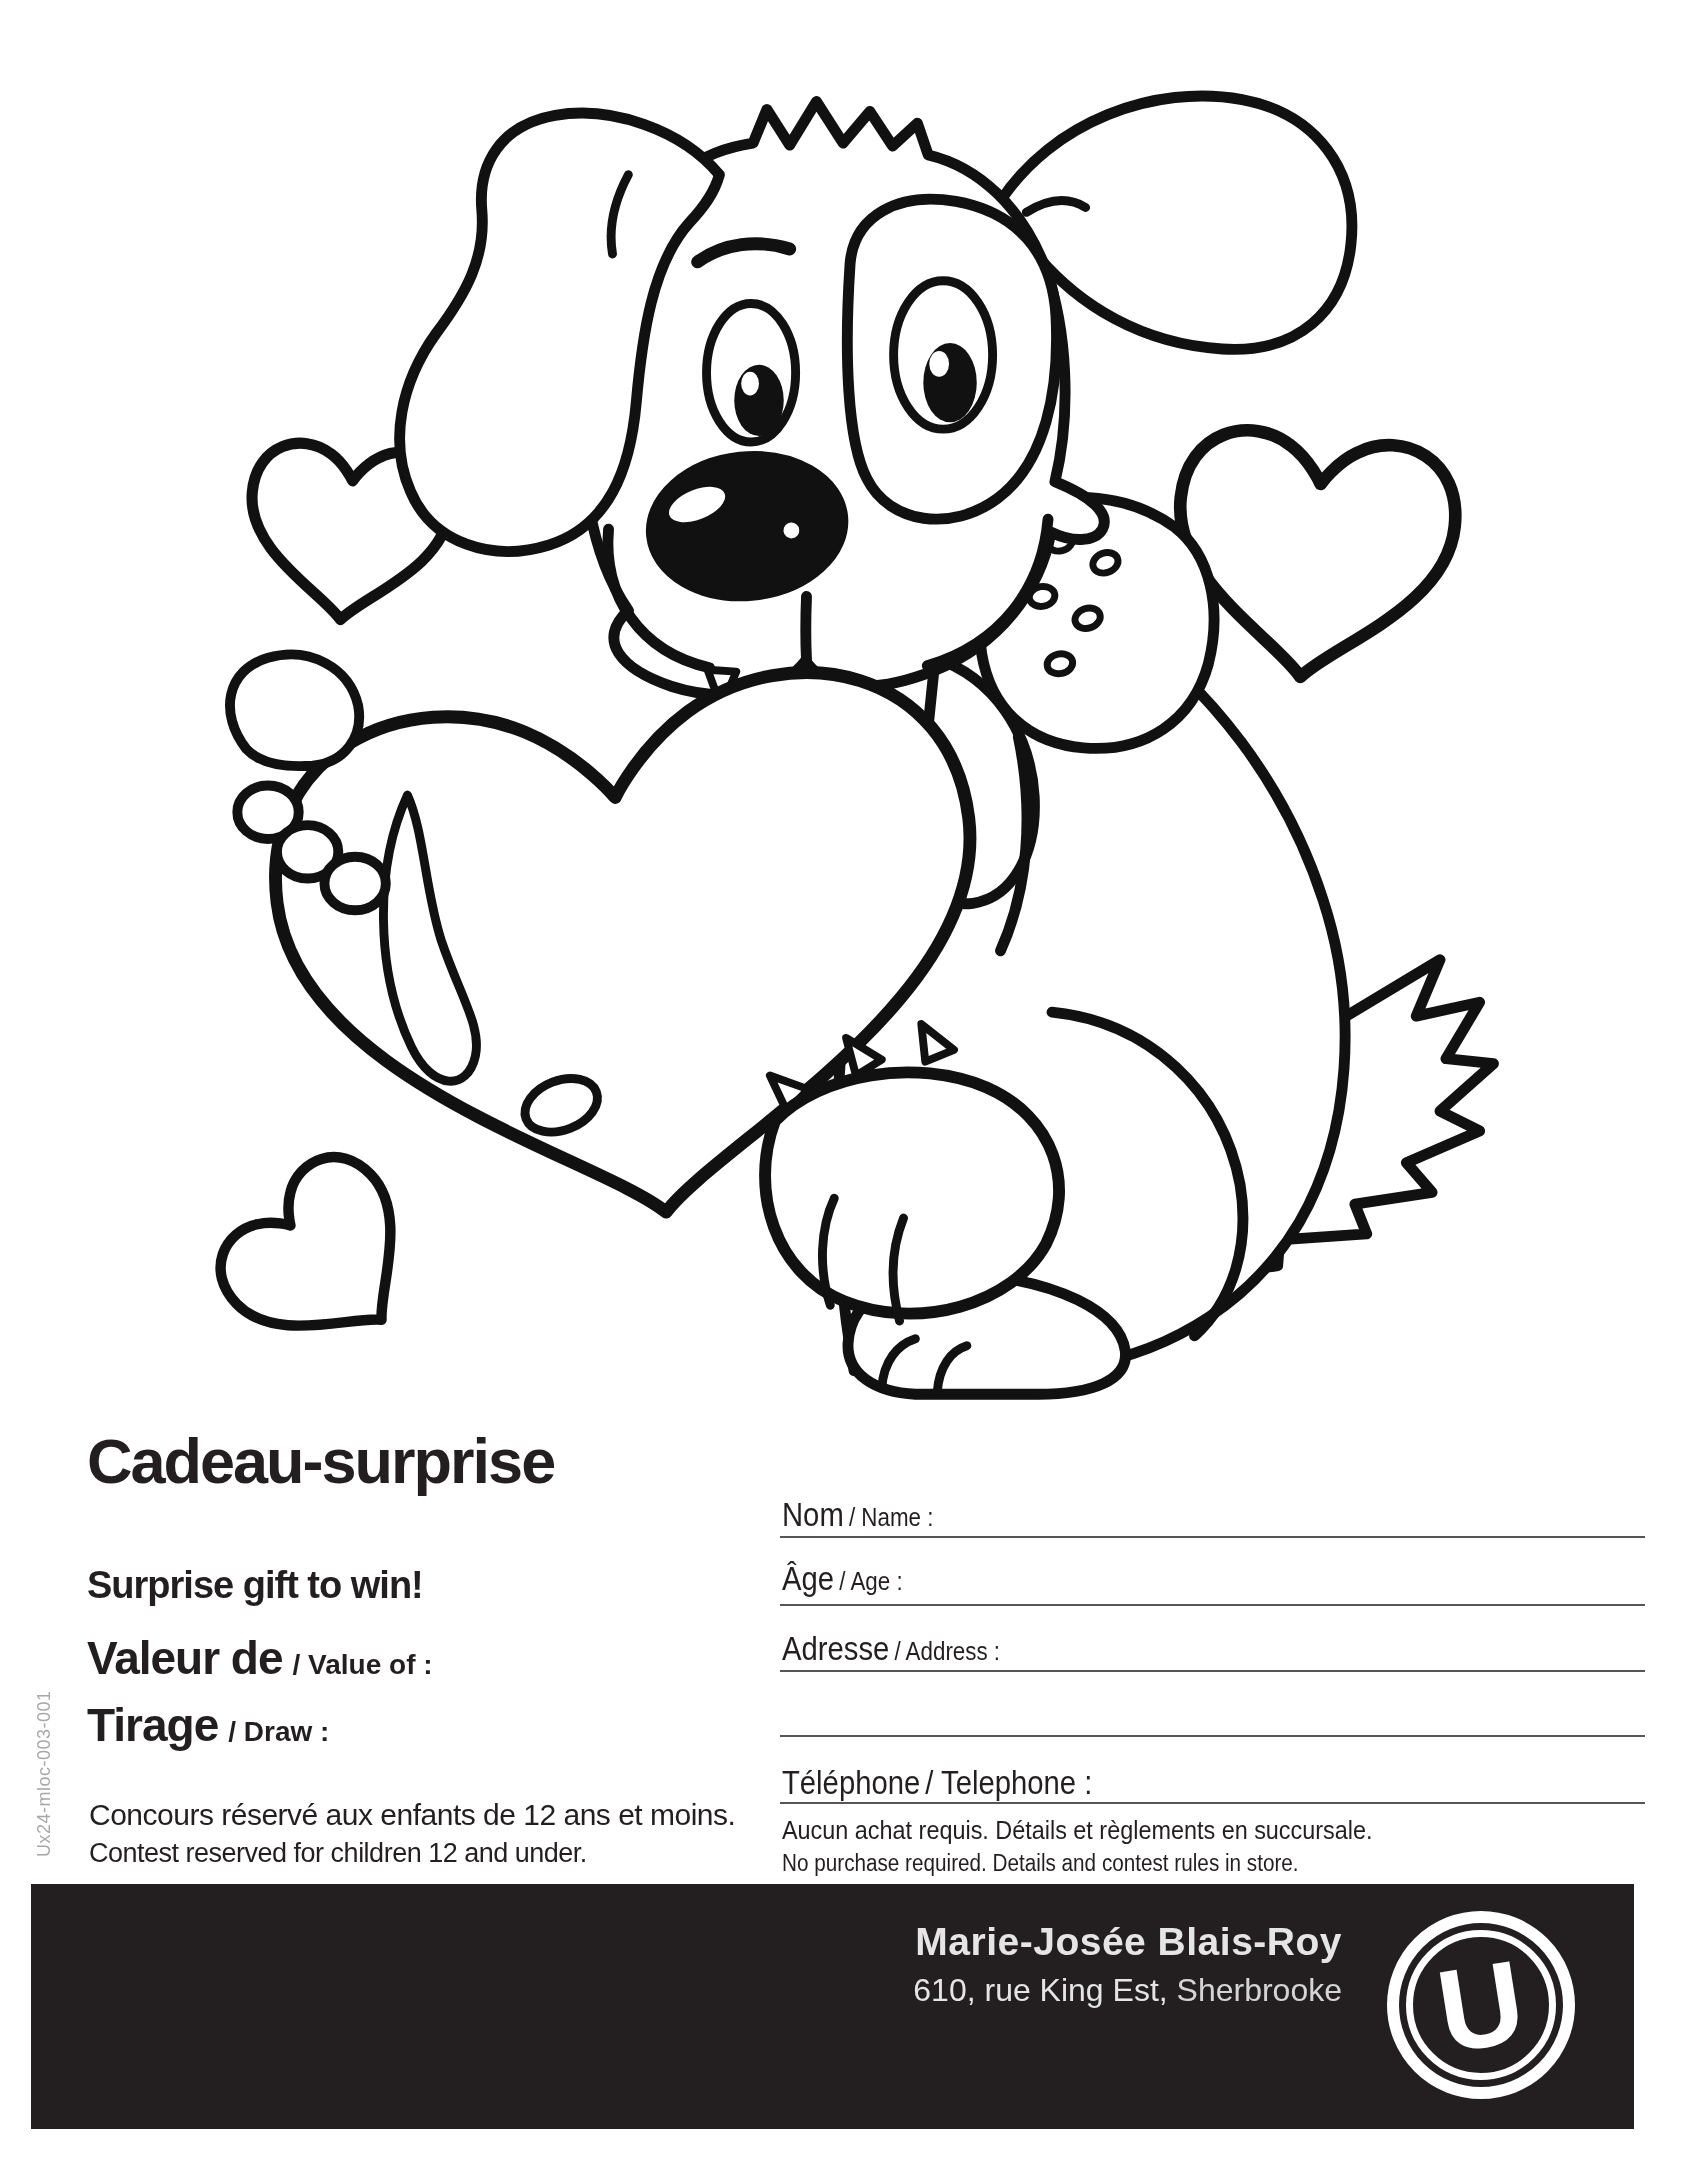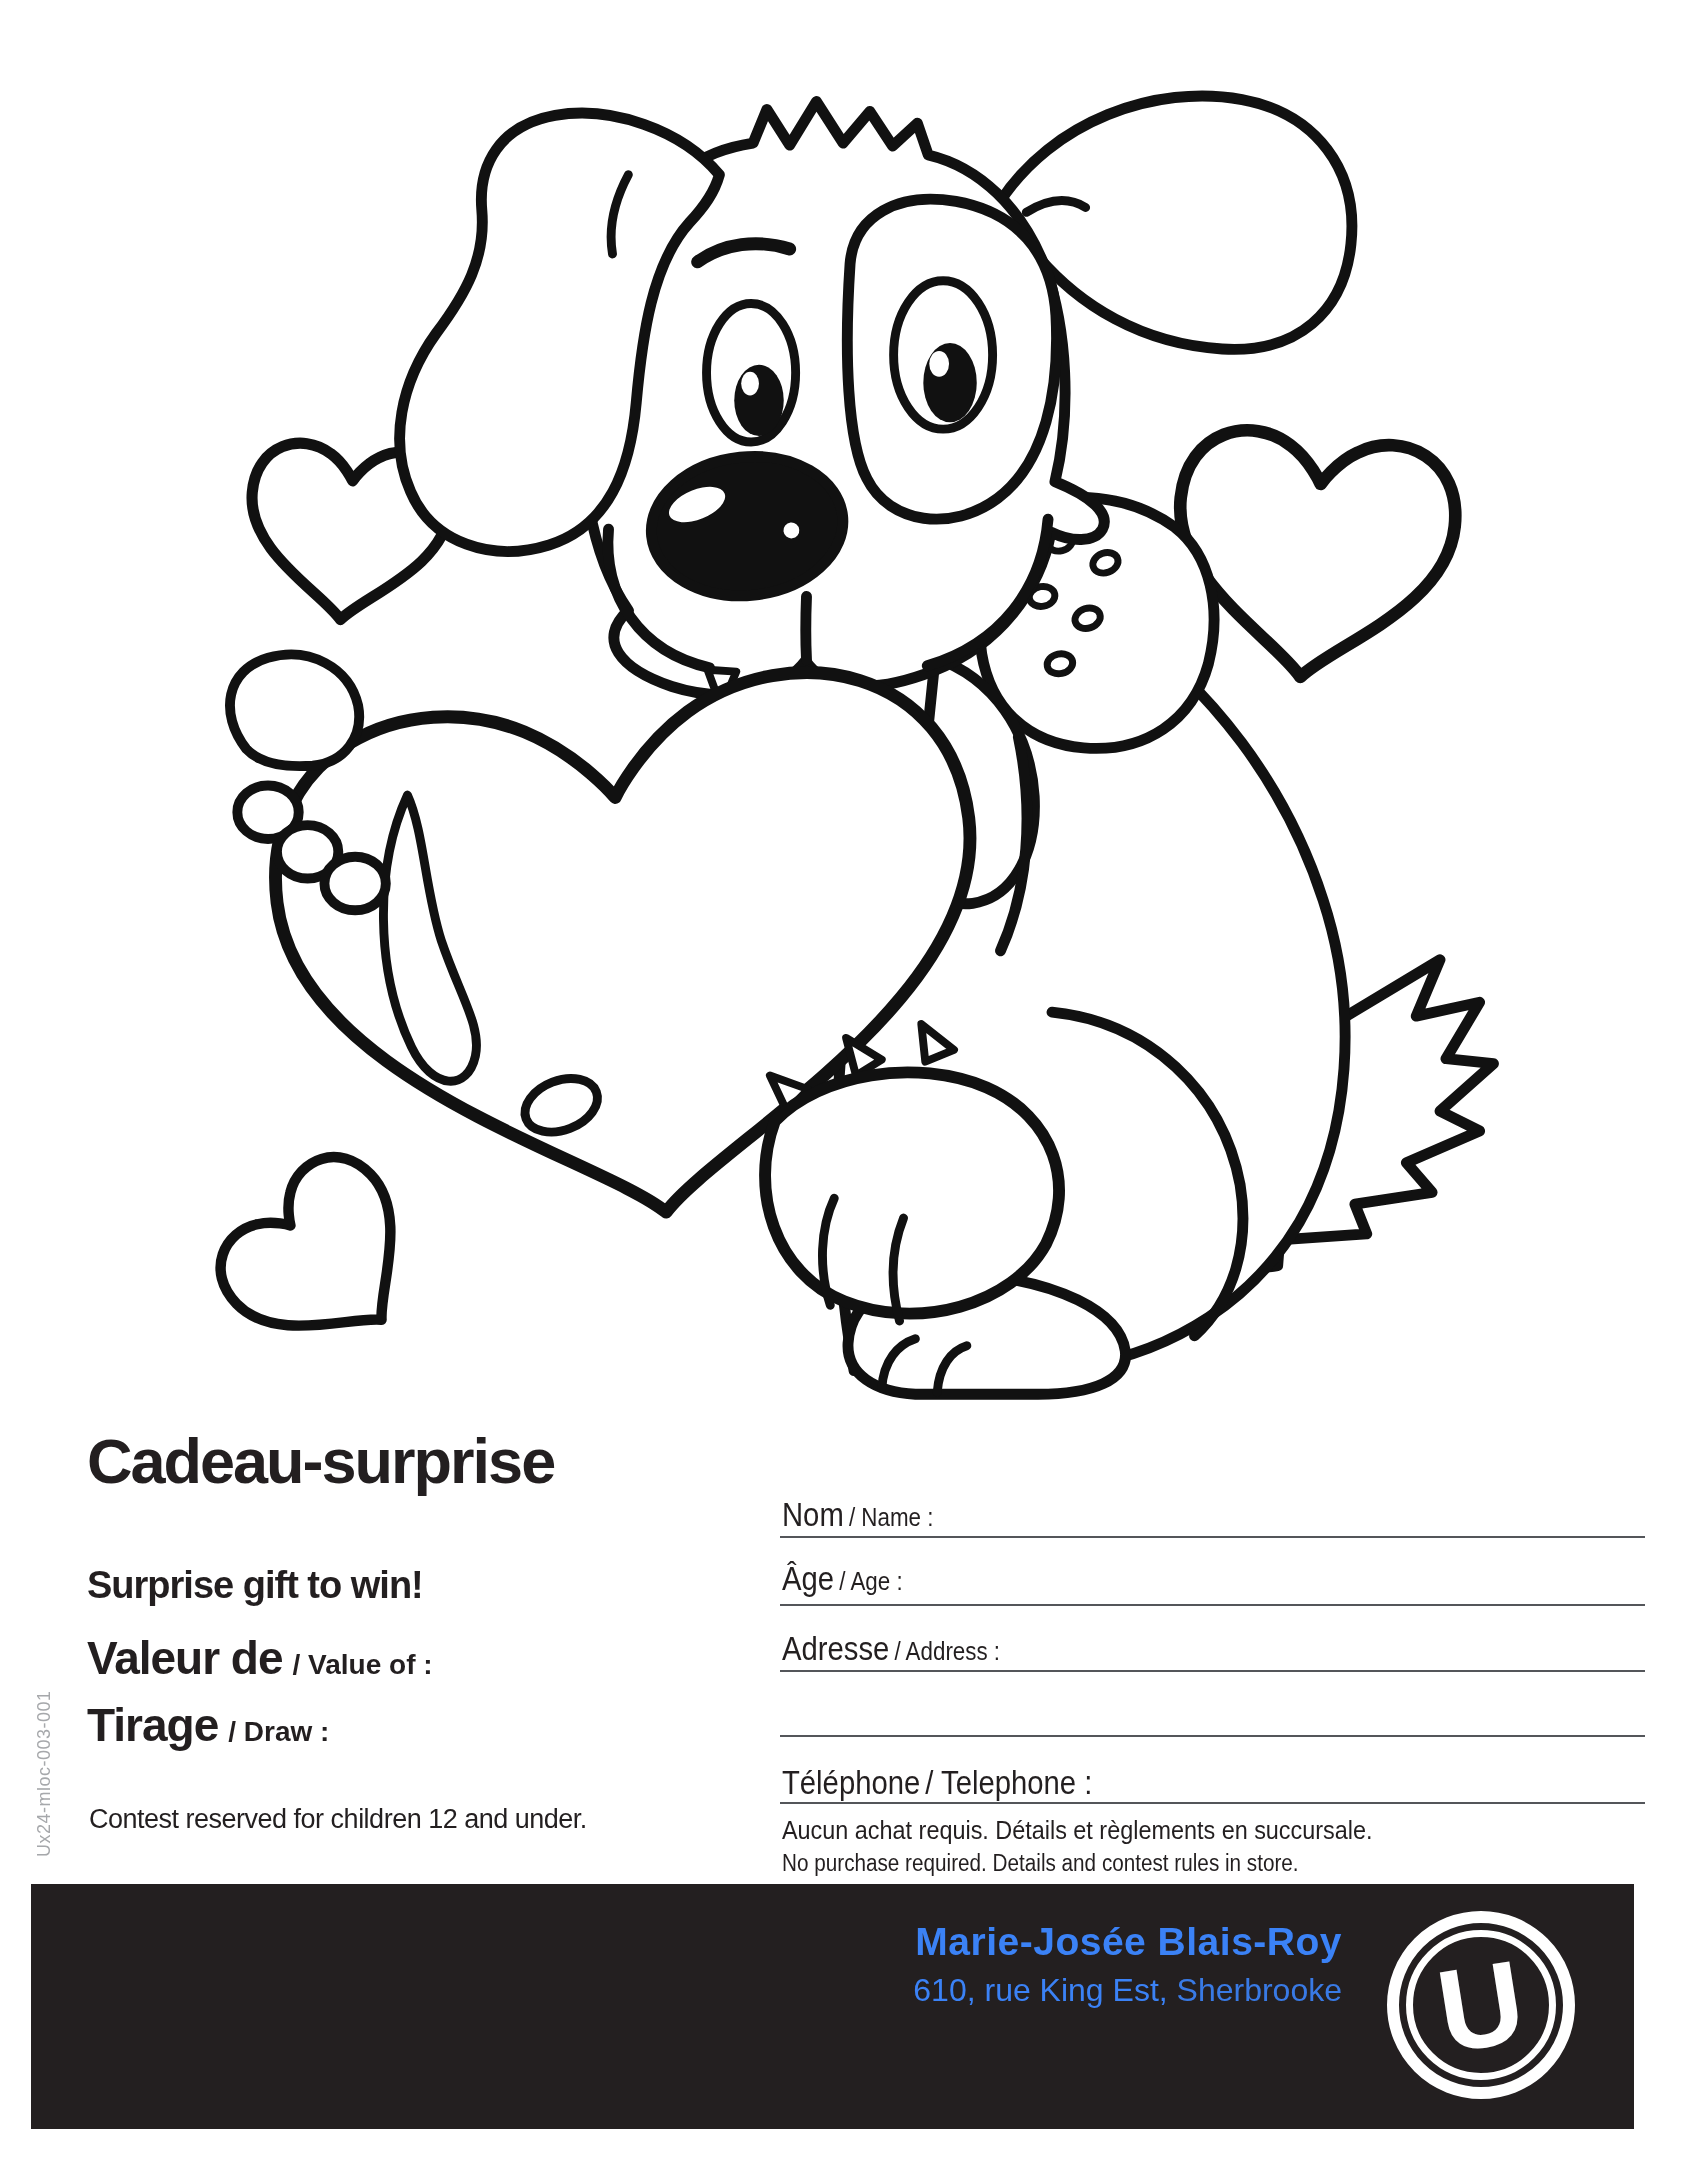--- a/index.html
+++ b/index.html
@@ -28,21 +28,21 @@
   .field-label{position:absolute;left:782px;white-space:nowrap;transform:scaleX(0.86);transform-origin:left bottom;}
   .field-label .fr{font-size:34px;font-weight:400;}
   .field-label .en{font-size:26px;font-weight:400;margin-left:6px;}
   .field-label .en.big{font-size:34px;}
   .field-line{position:absolute;left:780px;width:865px;height:0;border-top:2.5px solid #54565a;}
   .disclaimer{position:absolute;left:782px;top:1815px;transform:scaleX(0.9);transform-origin:left top;}
   .disclaimer .fr{display:block;font-size:26px;}
   .disclaimer .en{display:block;font-size:23px;margin-top:4px;}
   
   .footer-bar{position:absolute;left:31px;top:1884px;width:1603px;height:245px;background:#231f20;}
-  .footer-text{position:absolute;right:292px;top:36px;text-align:right;color:#3b82f6;white-space:nowrap;}
+  .footer-text{position:absolute;right:292px;top:36px;text-align:right;color:#e5e5e5;white-space:nowrap;}
   .footer-name{font-size:39px;font-weight:bold;letter-spacing:0.5px;}
   .footer-address{font-size:32px;font-weight:400;margin-top:8px;}
   .footer-address .city{opacity:0.92;font-weight:400;}
   .footer-phone{font-size:38px;font-weight:bold;margin-top:9px;letter-spacing:1px;}
   .logo{position:absolute;left:1356px;top:27px;width:188px;height:188px;border-radius:50%;
         border:12px solid #ffffff;box-sizing:border-box;background:#231f20;}
   .logo-inner-ring{position:absolute;inset:7px;border-radius:50%;border:7px solid #ffffff;}
   .logo-letter{position:absolute;left:0;right:0;top:16px;text-align:center;
                font-size:117px;font-weight:bold;color:#ffffff;transform:rotate(-9deg);}
 </style>
@@ -146,20 +146,21 @@
 
   <div class="promo-row row-value">
     <span class="fr">Valeur de</span><span class="en">/ Value of :</span>
   </div>
 
   <div class="promo-row row-draw">
     <span class="fr">Tirage</span><span class="en">/ Draw :</span>
   </div>
 
   <div class="eligibility">
+    <span class="fr">Concours réservé aux enfants de 12 ans et moins.</span>
     <span class="en">Contest reserved for children 12 and under.</span>
   </div>
 
   <div class="print-code">Ux24-mloc-003-001</div>
 
   <div class="field-label" style="top:1495px;">
     <span class="fr">Nom</span><span class="en">/ Name :</span>
   </div>
   <div class="field-line" style="top:1536px;"></div>
 

